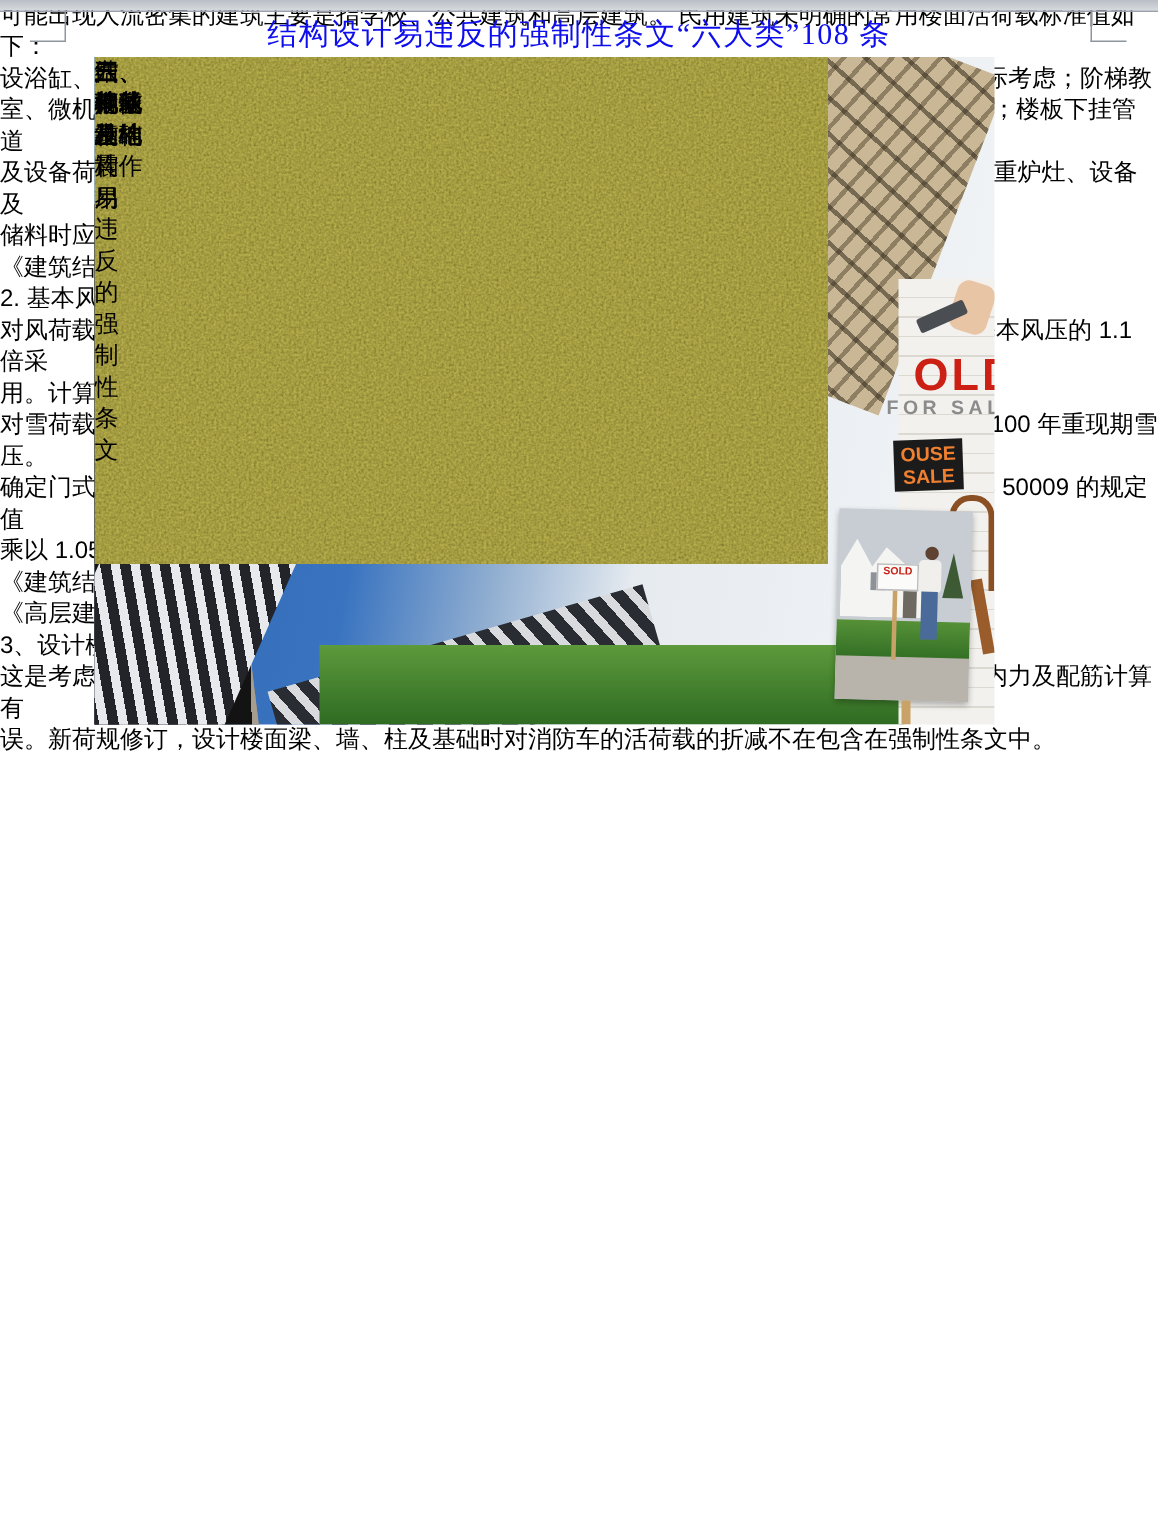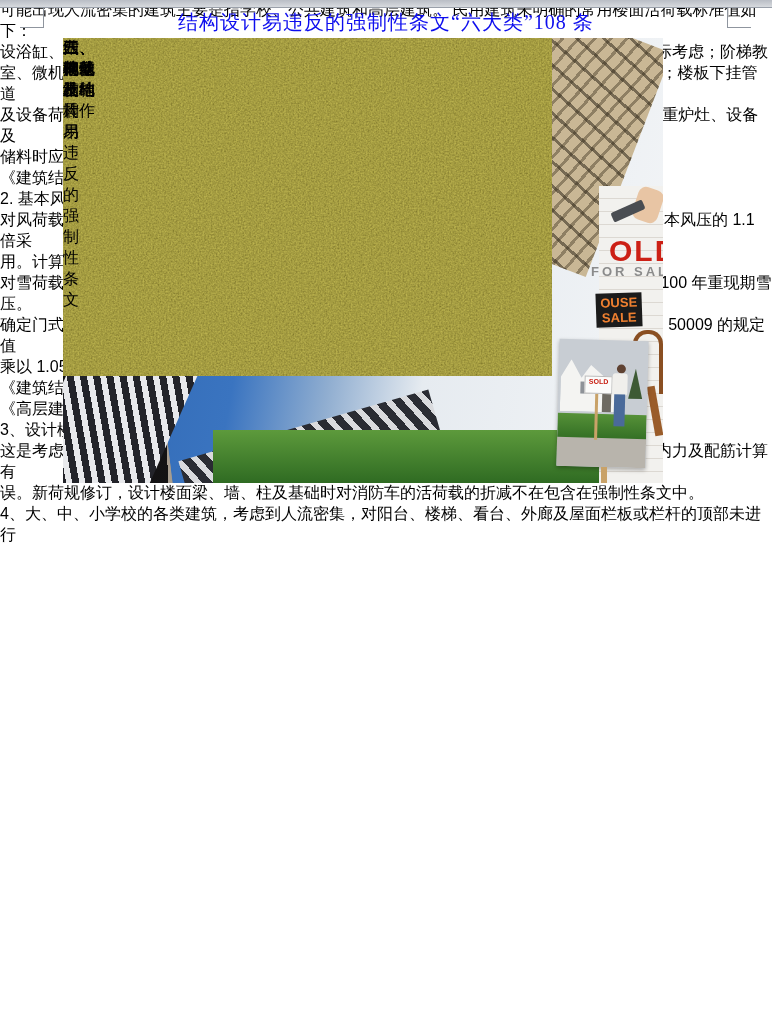--- a/index.html
+++ b/index.html
@@ -200,15 +200,14 @@
       <div class="line">用。计算位移按 50 年一遇基本风压，计算结构风振舒适度按 10 年一遇风荷载标准值。</div>
       <div class="line">对雪荷载敏感的结构主要是大跨、轻质屋盖结构，此类结构的雪荷载经常是控制荷载，应采用 100 年重现期雪</div>
       <div class="line">压。</div>
       <div class="line"><span>确定门式刚架轻型房屋钢结构的基本风压 </span><span class="wavy">Wo</span><span> 时，应按现行国家标准《建筑结构荷载规范》GB 50009 的规定值</span></div>
       <div class="line">乘以 1.05 采用。</div>
       <div class="line">《建筑结构荷载规范》GB50009-2012 第 7.1.1 条，第 7.1.2 条，第 8.1.1 条，第 8.1.2；</div>
       <div class="line">《高层建筑混凝土结构技术规程》JGJ3-2010 第 4.2.2。</div>
       <div class="line">3、设计楼面梁、墙、柱及基础时，未按规范进行荷载折减。</div>
       <div class="line">这是考虑楼面上的活载不能同时布满所有的楼面。如果不折减会造成基础设计过于保守，柱子内力及配筋计算有</div>
       <div class="line">误。新荷规修订，设计楼面梁、墙、柱及基础时对消防车的活荷载的折减不在包含在强制性条文中。</div>
-      <div class="line">4、大、中、小学校的各类建筑，考虑到人流密集，对阳台、楼梯、看台、外廊及屋面栏板或栏杆的顶部未进行</div>
     </div>
 </div>
 
 </body></html>

